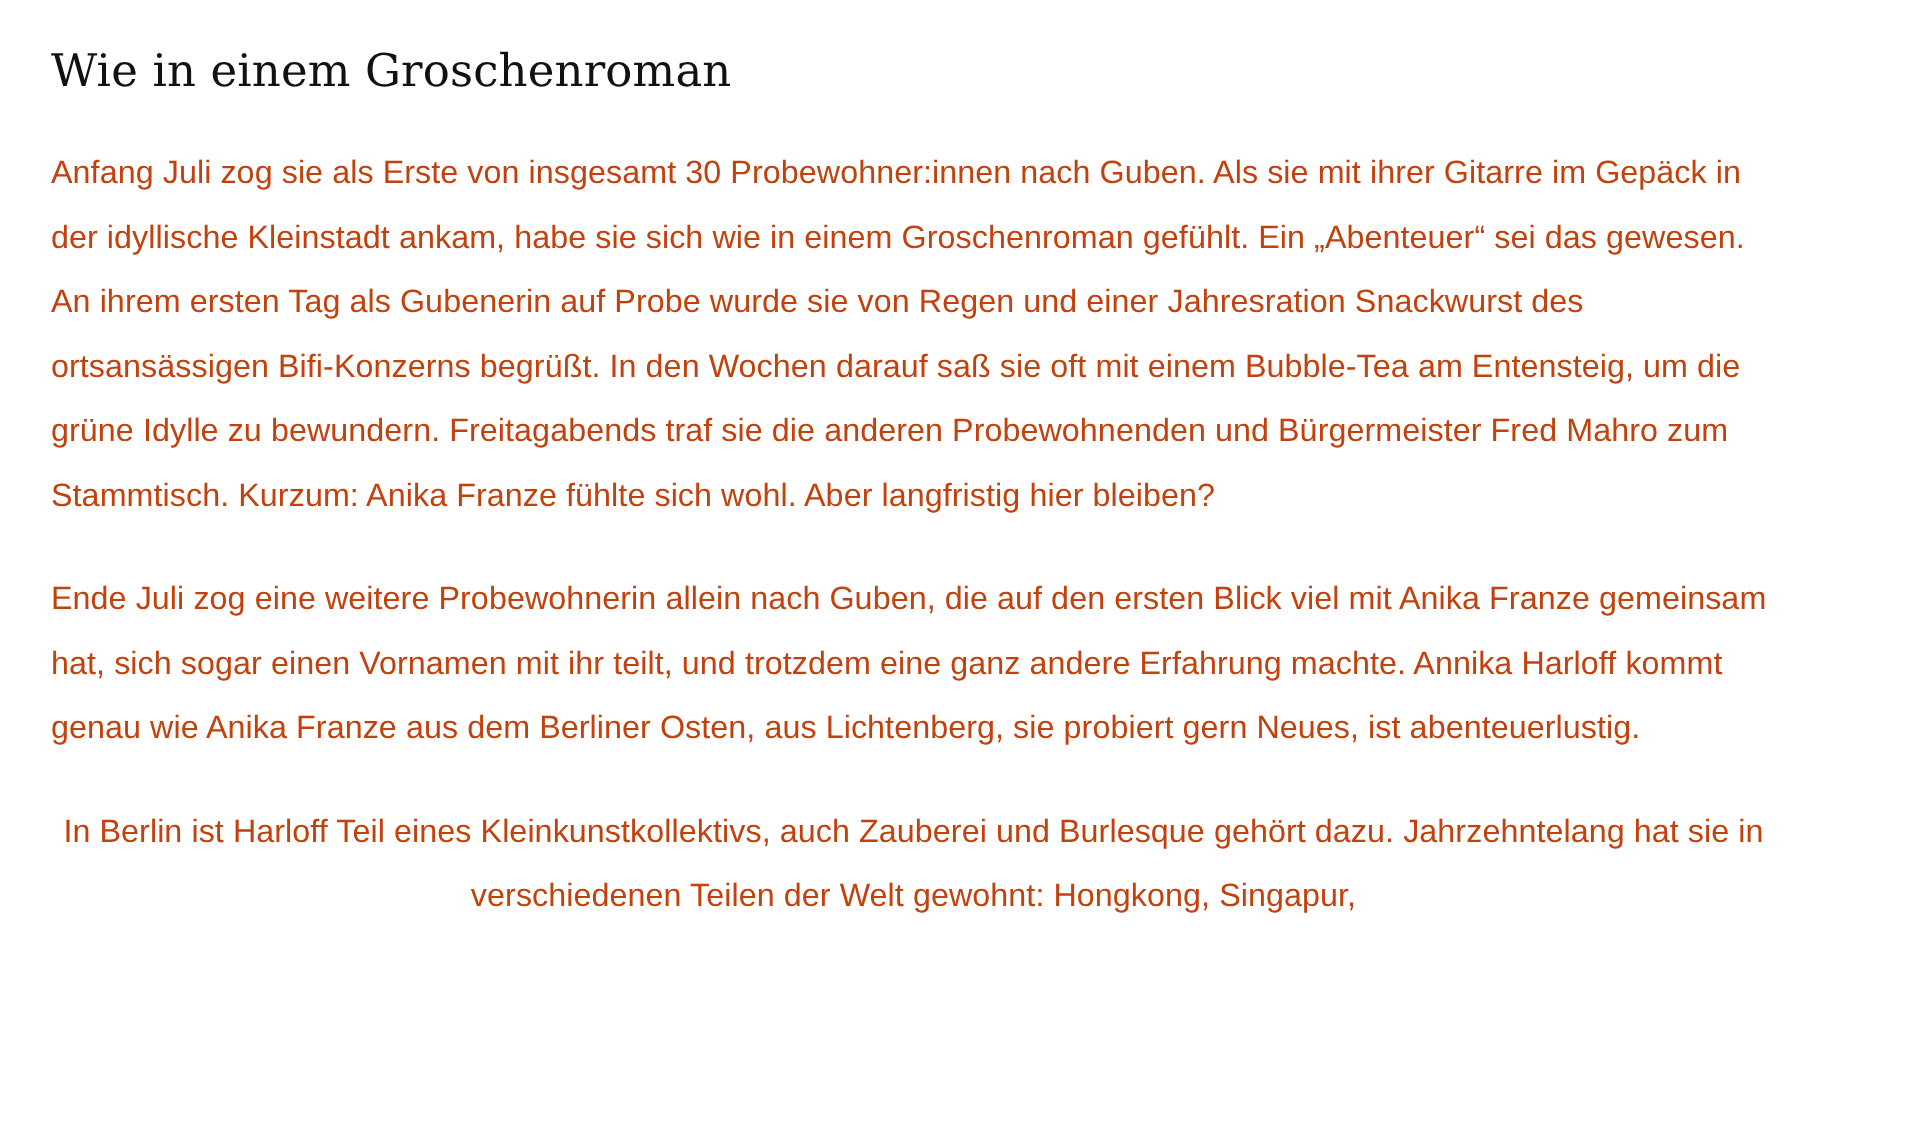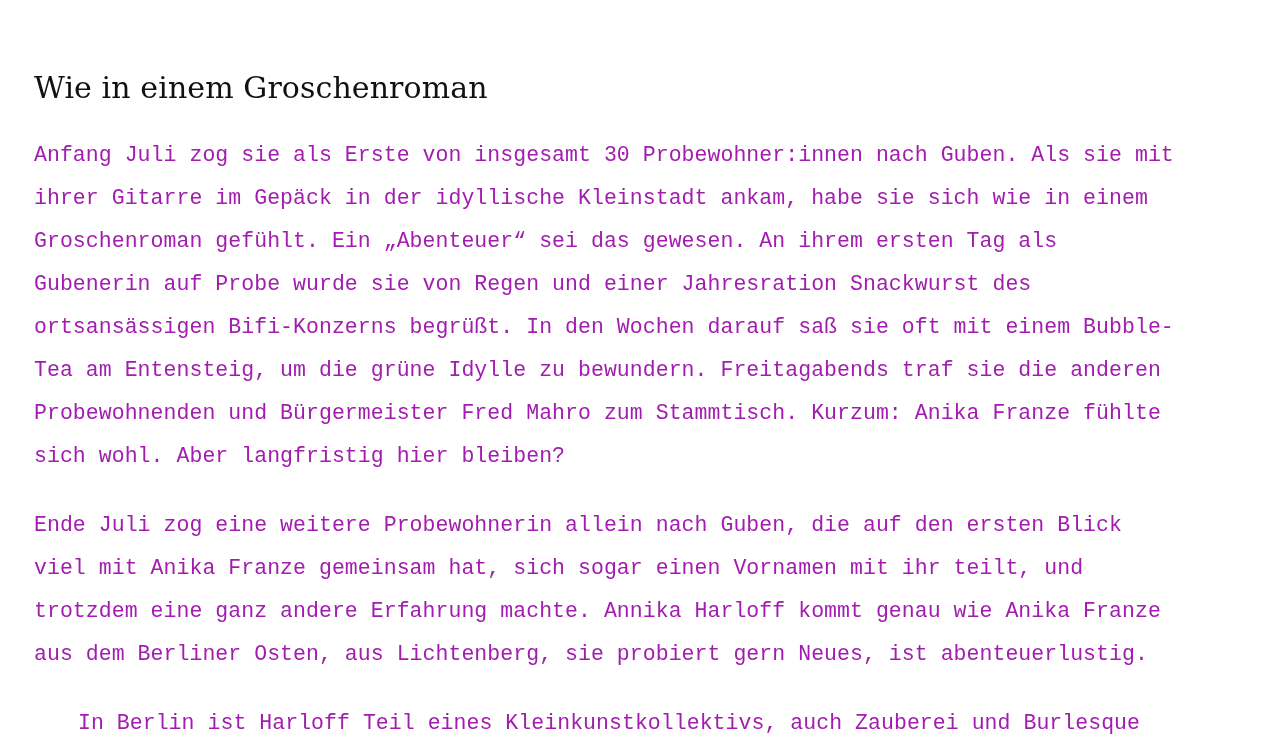--- a/index.html
+++ b/index.html
@@ -14,39 +14,38 @@
     font-family: "DejaVu Serif", serif;
     color: #1a1a1a;
     -webkit-font-smoothing: antialiased;
   }
   .page {
     box-sizing: border-box;
     width: 1280px;
     height: 602px;
     padding: 20px 96px 0 34px;
     background: #ffffff;
-    margin-top: 40px;
   }
   .article-title {
     font-family: "DejaVu Serif", serif;
     font-weight: 400;
     font-size: 30px;
     line-height: 40px;
     letter-spacing: 0.1px;
     color: #111111;
     margin: 8px 0 0 0;
   }
   .article-body {
     margin-top: 26px;
   }
   .paragraph {
-    font-family: Liberation Mono, monospace;
+    font-family: Liberation Sans, sans-serif;
     font-size: 21.5px;
     line-height: 43px;
-    color: #a21caf;
+    color: #c2410c;
     margin: 0 0 26px 0;
     text-align: left;
     letter-spacing: 0.05px;
     max-width: 1150px;
   }
   .paragraph:last-child {
     margin-bottom: 0;
     text-align: center;
   }
 </style>

